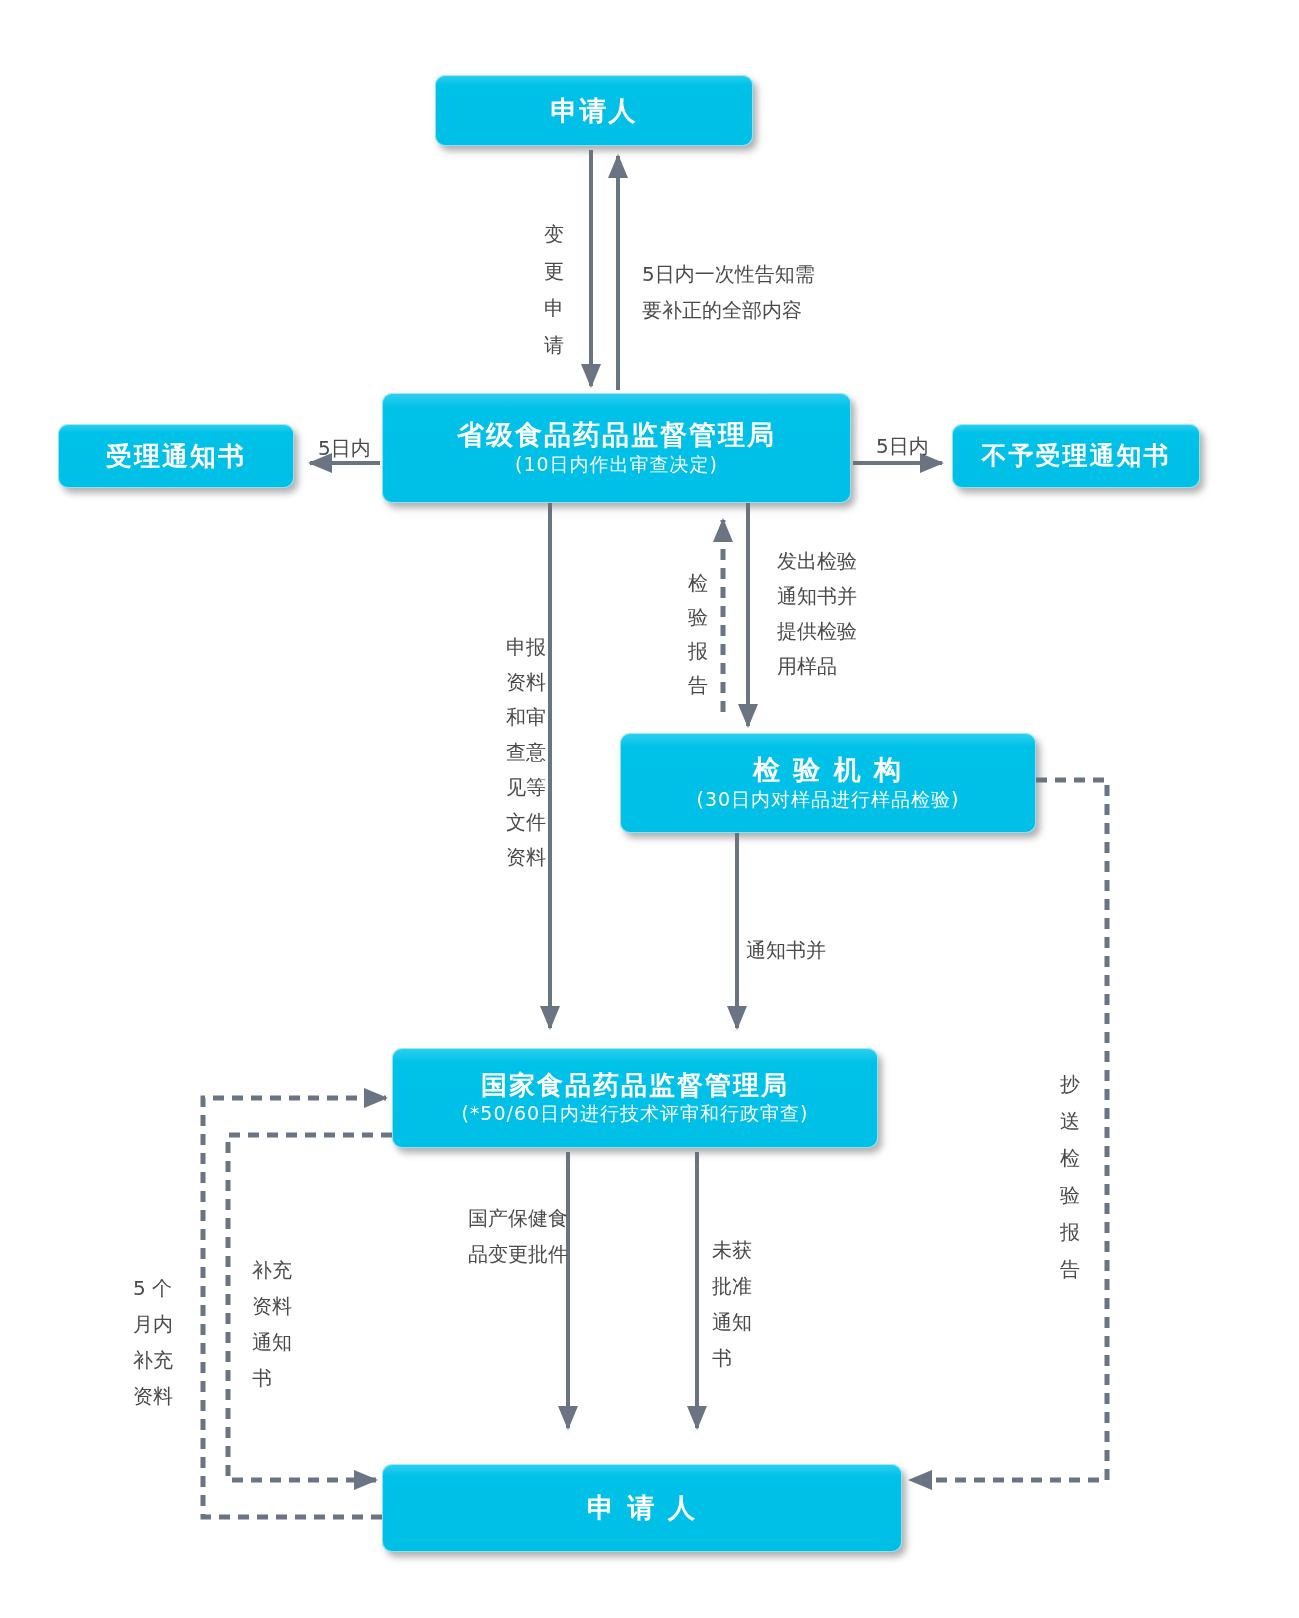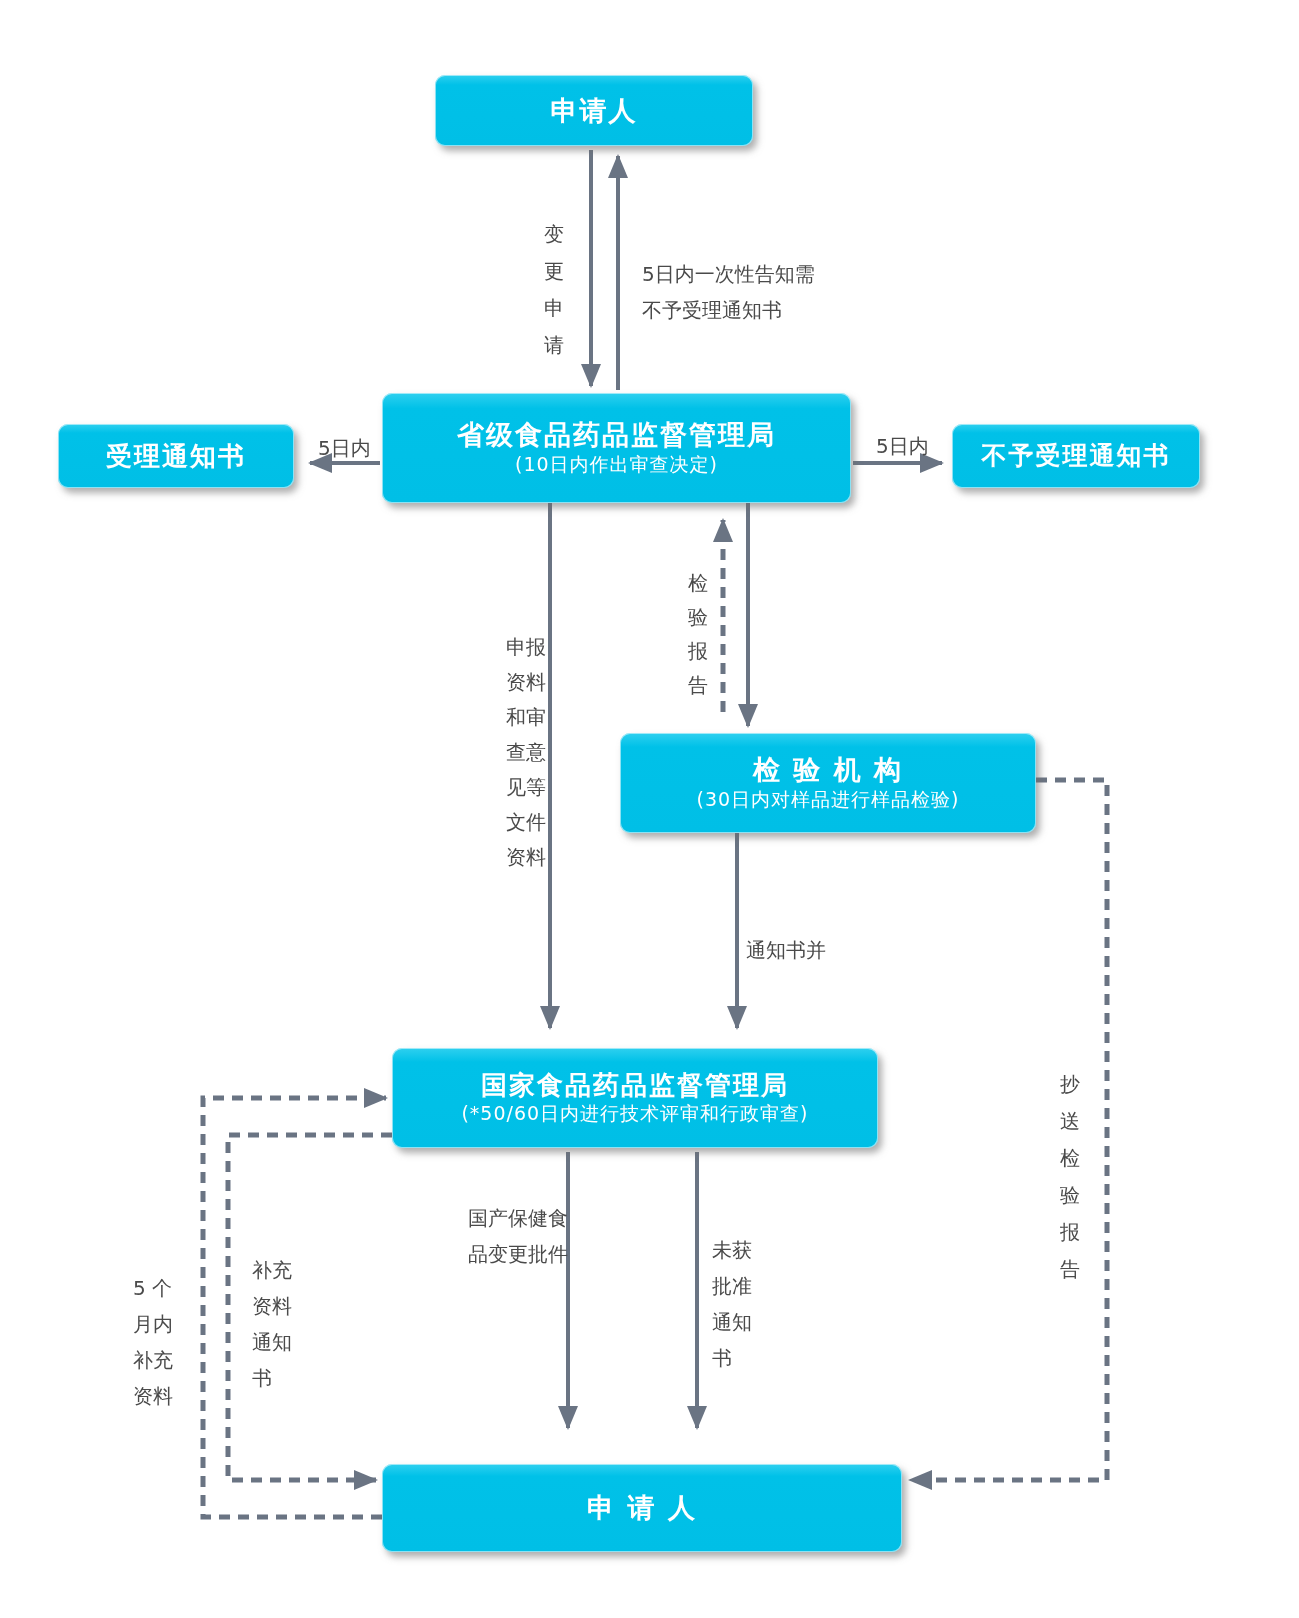--- a/index.html
+++ b/index.html
@@ -80,31 +80,35 @@
   <div class="box" style="left:382px;top:1437px;width:520px;height:88px;margin-top:27px;">
     <div class="t">申 请 人</div>
   </div>
 
   <div class="lbl" style="left:544px;top:216px;line-height:37px;text-align:center;">变
 更
 申
 请</div>
 
   <div class="lbl" style="left:642px;top:256px;">5日内一次性告知需
-不予受理通知书</div>
+要补正的全部内容</div>
 
   <div class="lbl" style="left:318px;top:430px;">5日内</div>
 
   <div class="lbl" style="left:876px;top:428px;">5日内</div>
 
   <div class="lbl" style="left:688px;top:566px;line-height:34px;">检
 验
 报
 告</div>
 
+  <div class="lbl" style="left:777px;top:544px;line-height:35px;">发出检验
+通知书并
+提供检验
+用样品</div>
 
   <div class="lbl" style="left:506px;top:630px;line-height:35px;">申报
 资料
 和审
 查意
 见等
 文件
 资料</div>
 
   <div class="lbl" style="left:746px;top:932px;">通知书并</div>

